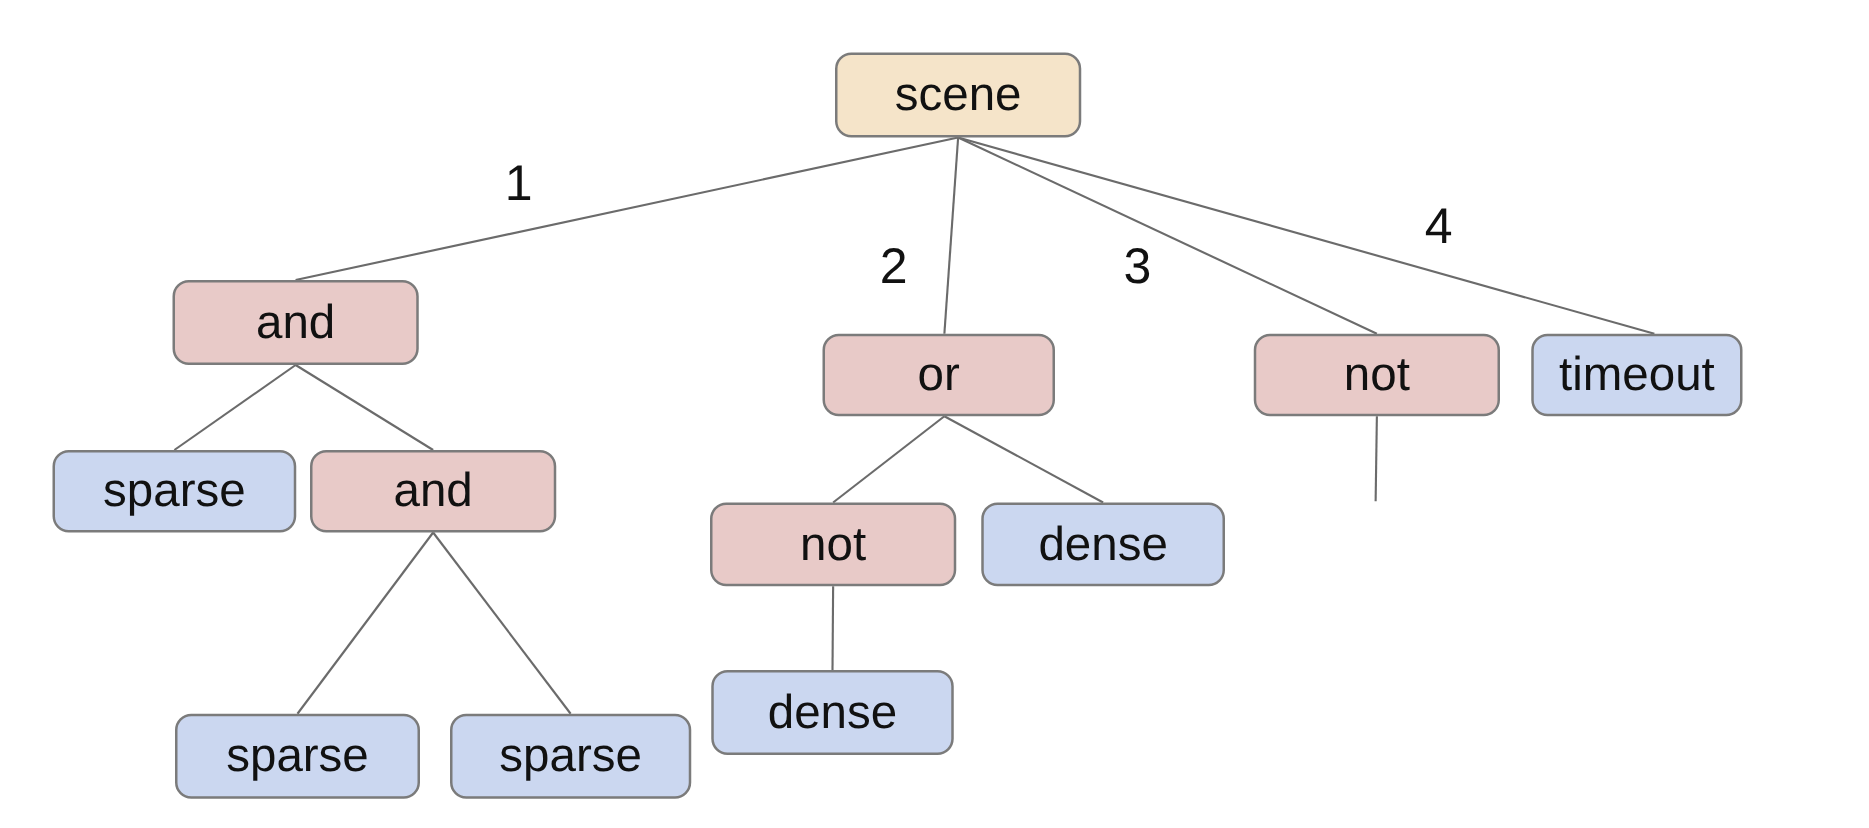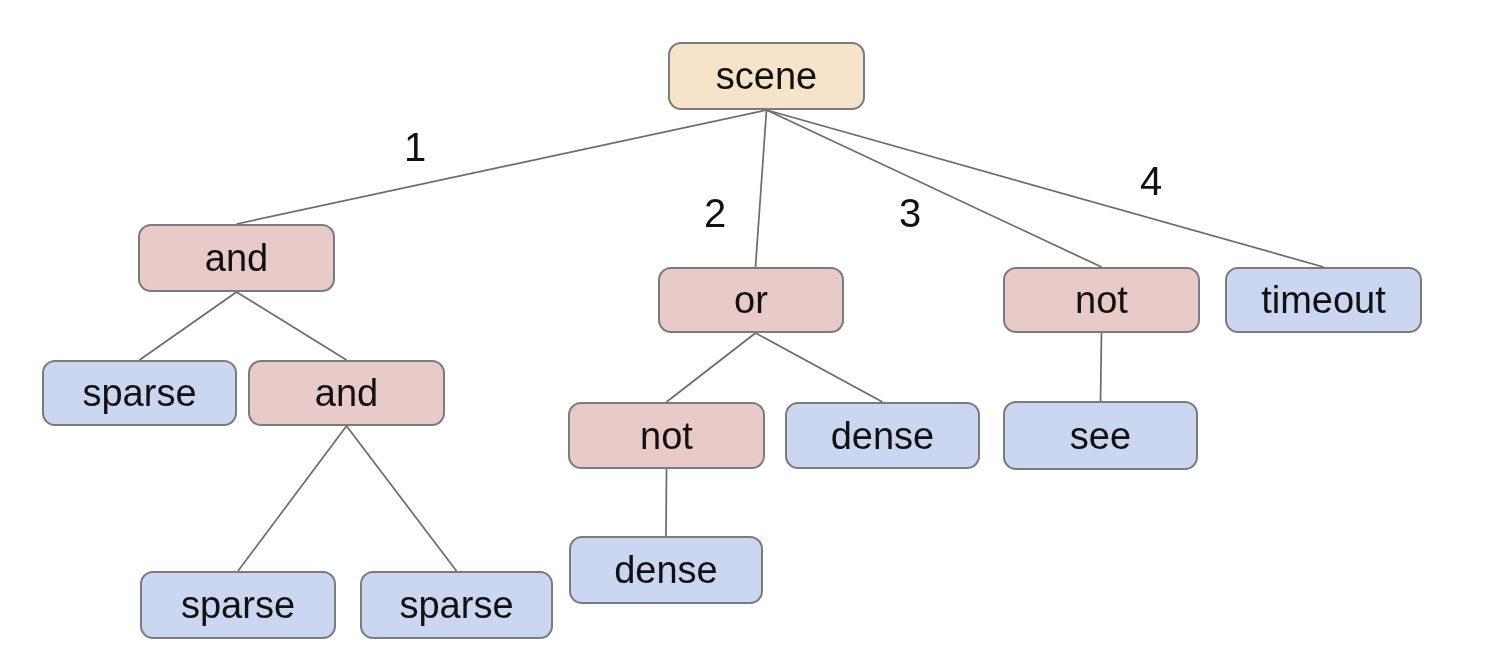--- a/index.html
+++ b/index.html
@@ -60,26 +60,25 @@
       <line x1="755.5" y1="333" x2="666.5" y2="402" stroke="#6b6b6b" stroke-width="1.7"></line>
       <line x1="755.5" y1="333" x2="882.5" y2="402" stroke="#6b6b6b" stroke-width="1.7"></line>
       <line x1="666.5" y1="469" x2="666" y2="536" stroke="#6b6b6b" stroke-width="1.7"></line>
       <line x1="1101.5" y1="333" x2="1100.5" y2="401" stroke="#6b6b6b" stroke-width="1.7"></line>
     </svg>
 
   <div class="node" style="left: 668px; top: 42px; width: 197px; height: 68px; background: rgb(245, 228, 201); border-color: rgb(123, 123, 123); color: rgb(17, 17, 17);">scene</div>
   <div class="node" style="left: 138px; top: 224px; width: 197px; height: 68px; background: rgb(232, 202, 200); border-color: rgb(123, 123, 123); color: rgb(17, 17, 17);">and</div>
   <div class="node" style="left: 658px; top: 267px; width: 186px; height: 66px; background: rgb(232, 202, 200); border-color: rgb(123, 123, 123); color: rgb(17, 17, 17);">or</div>
   <div class="node" style="left: 1003px; top: 267px; width: 197px; height: 66px; background: rgb(232, 202, 200); border-color: rgb(123, 123, 123); color: rgb(17, 17, 17);">not</div>
-  <div class="node" style="left: 1225px; top: 267px; width: 197px; height: 66px; background: rgb(203, 215, 240); border-color: rgb(123, 123, 123); color: rgb(17, 17, 17);">timeout</div>
+  <div class="node" style="left: 1225px; top: 267px; width: 169px; height: 66px; background: rgb(203, 215, 240); border-color: rgb(123, 123, 123); color: rgb(17, 17, 17);">timeout</div>
   <div class="node" style="left: 42px; top: 360px; width: 195px; height: 66px; background: rgb(203, 215, 240); border-color: rgb(123, 123, 123); color: rgb(17, 17, 17);">sparse</div>
   <div class="node" style="left: 248px; top: 360px; width: 197px; height: 66px; background: rgb(232, 202, 200); border-color: rgb(123, 123, 123); color: rgb(17, 17, 17);">and</div>
   <div class="node" style="left: 568px; top: 402px; width: 197px; height: 67px; background: rgb(232, 202, 200); border-color: rgb(123, 123, 123); color: rgb(17, 17, 17);">not</div>
   <div class="node" style="left: 785px; top: 402px; width: 195px; height: 67px; background: rgb(203, 215, 240); border-color: rgb(123, 123, 123); color: rgb(17, 17, 17);">dense</div>
-  <div class="node" style="left: 1003px; top: 401px; width: 195px; height: 69px; background: rgb(203, 215, 240); border-color: rgb(123, 123, 123); color: rgb(17, 17, 17);">see</div>
   <div class="node" style="left: 569px; top: 536px; width: 194px; height: 68px; background: rgb(203, 215, 240); border-color: rgb(123, 123, 123); color: rgb(17, 17, 17);">dense</div>
   <div class="node" style="left: 140px; top: 571px; width: 196px; height: 68px; background: rgb(203, 215, 240); border-color: rgb(123, 123, 123); color: rgb(17, 17, 17);">sparse</div>
   <div class="node" style="left: 360px; top: 571px; width: 193px; height: 68px; background: rgb(203, 215, 240); border-color: rgb(123, 123, 123); color: rgb(17, 17, 17);">sparse</div>
 
   <div class="edge-label" style="left: 415px; top: 147px; color: rgb(17, 17, 17);">1</div>
   <div class="edge-label" style="left: 715px; top: 213px; color: rgb(17, 17, 17);">2</div>
   <div class="edge-label" style="left: 910px; top: 213px; color: rgb(17, 17, 17);">3</div>
   <div class="edge-label" style="left: 1151px; top: 181px; color: rgb(17, 17, 17);">4</div>
 
 </div>

